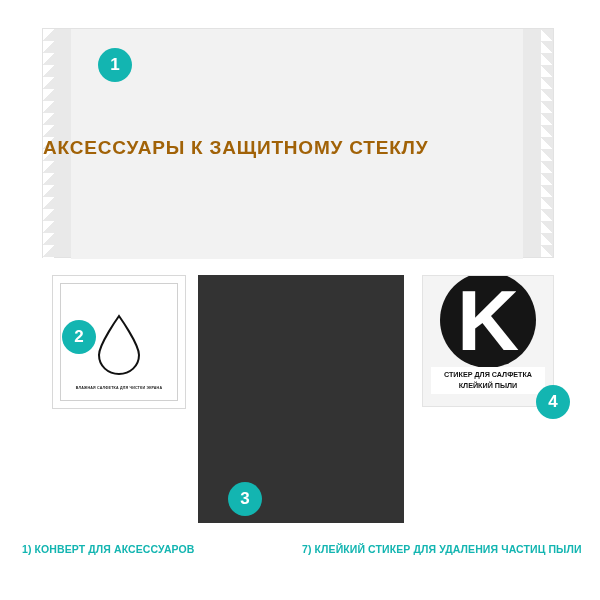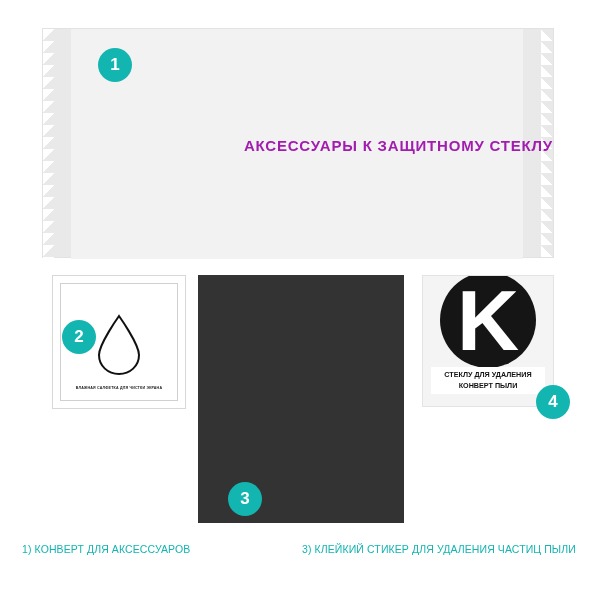--- a/index.html
+++ b/index.html
@@ -67,25 +67,25 @@
   .zig.right {
     right: 0;
     background:
       linear-gradient(45deg, #ffffff 50%, transparent 50%) 0 0 / 12px 12px repeat-y;
   }
   .env-title {
     position: absolute;
     left: 0;
     right: 0;
     top: 108px;
-    text-align: right;
-    font-size: 15px;
+    text-align: left;
+    font-size: 19px;
     font-weight: bold;
     letter-spacing: 0.8px;
-    color: #a21caf;
+    color: #a16207;
   }
   .badge-1 { left: 98px; top: 48px; }
 
   
   .sachet {
     position: absolute;
     left: 52px;
     top: 275px;
     width: 134px;
     height: 134px;
@@ -206,21 +206,21 @@
     top: 540px;
     width: 560px;
     display: flex;
     gap: 0px;
   }
   .legend-col {
     width: 50%;
   }
   .legend-line {
     font-size: 10.5px;
-    font-weight: normal;
+    font-weight: bold;
     color: #13b5b1;
     letter-spacing: 0.1px;
     line-height: 1.9;
     white-space: nowrap;
   }
 </style>
 </head>
 <body>
 
 <div class="stage">
@@ -247,28 +247,28 @@
 
   <div class="cloth">
     <div class="cloth-edge"></div>
   </div>
   <div class="badge badge-3">3</div>
 
   <div class="sticker">
     <div class="k-circle"></div>
     <div class="k-glyph">K</div>
     <div class="sticker-label">
-      <div>СТЕКЛУ ДЛЯ УДАЛЕНИЯ</div>
-      <div>КОНВЕРТ ПЫЛИ</div>
+      <div>СТИКЕР ДЛЯ САЛФЕТКА</div>
+      <div>КЛЕЙКИЙ ПЫЛИ</div>
     </div>
   </div>
   <div class="badge badge-4">4</div>
 
   <div class="legend">
     <div class="legend-col">
       <div class="legend-line">1) КОНВЕРТ ДЛЯ АКСЕССУАРОВ</div>
     </div>
     <div class="legend-col">
-      <div class="legend-line">3) КЛЕЙКИЙ СТИКЕР ДЛЯ УДАЛЕНИЯ ЧАСТИЦ ПЫЛИ</div>
+      <div class="legend-line">7) КЛЕЙКИЙ СТИКЕР ДЛЯ УДАЛЕНИЯ ЧАСТИЦ ПЫЛИ</div>
     </div>
   </div>
 
 </div>
 
 </body></html>

